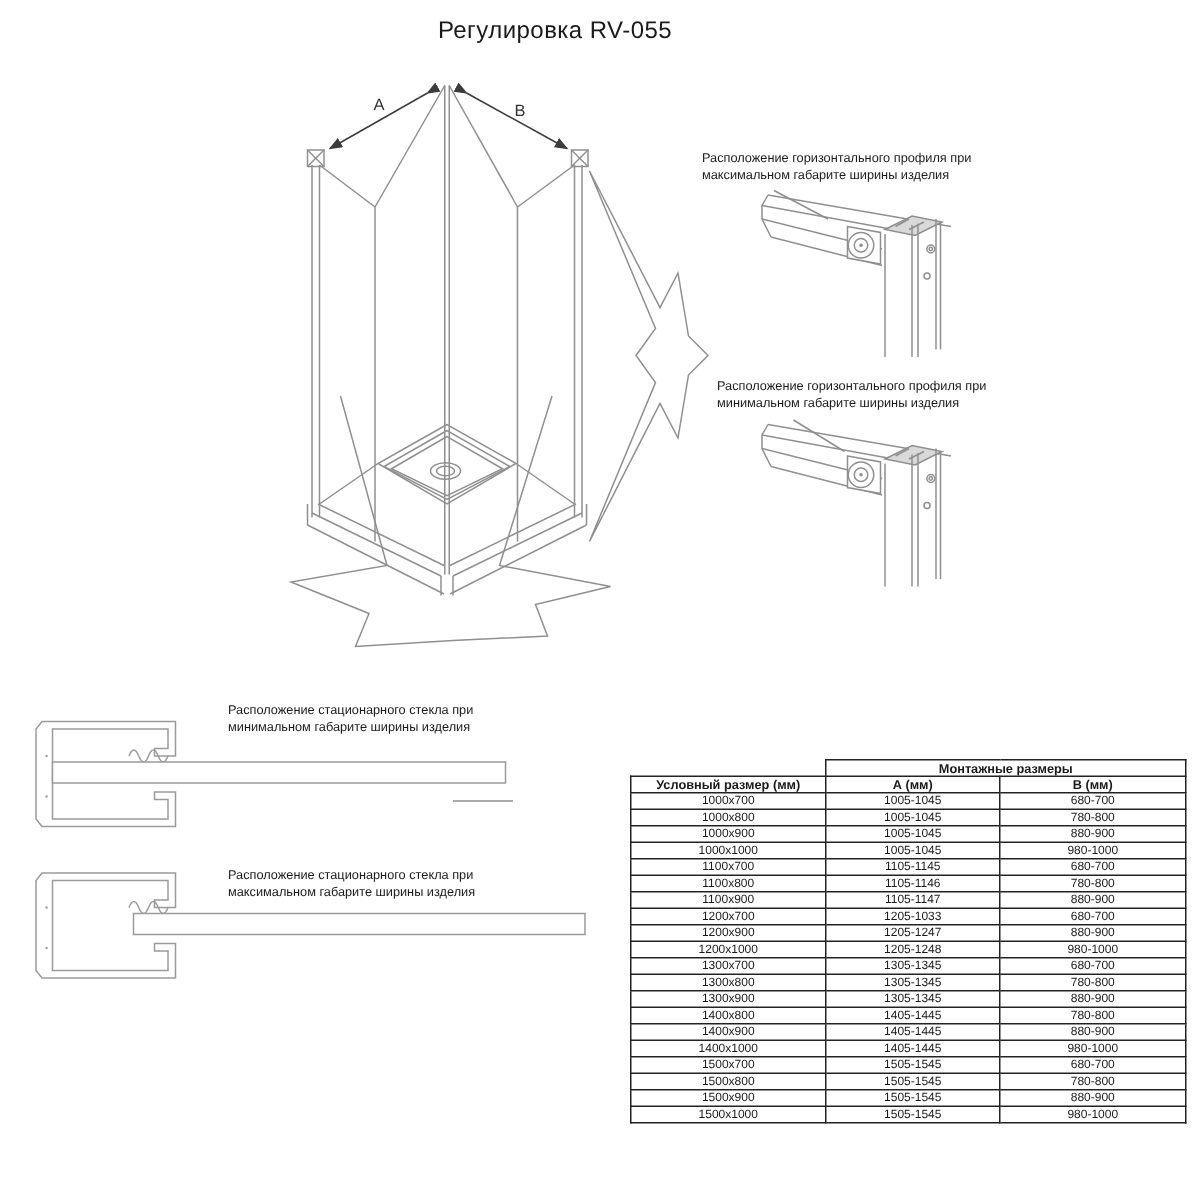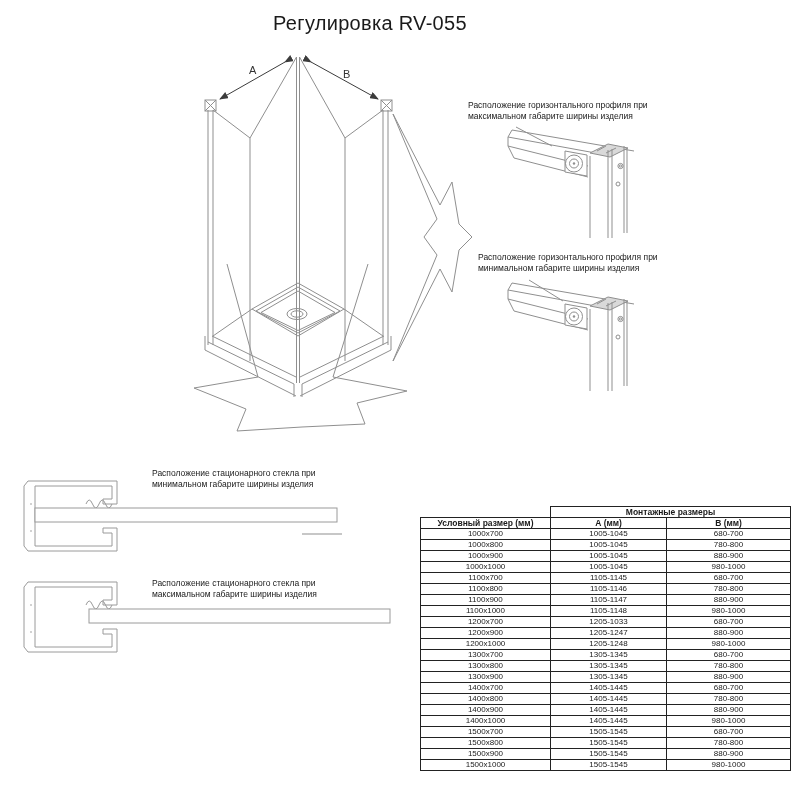--- a/index.html
+++ b/index.html
@@ -6,21 +6,21 @@
   #canvas{position:relative;width:800px;height:800px;background:#ffffff;overflow:hidden;
           font-family:"Liberation Sans",sans-serif;color:#1a1a1a;}
   #art{position:absolute;left:0;top:0;}
   .ln{stroke:#8f8f8f;stroke-width:1;fill:none;}
   .lnf{stroke:#8f8f8f;stroke-width:1;fill:#ffffff;}
   .dim{stroke:#3c3c3c;stroke-width:1;fill:none;}
   .cap{fill:#d9d9d9;stroke:#8f8f8f;stroke-width:1;}
   .glass{fill:#ffffff;stroke:#9a9a9a;stroke-width:1;}
   .prof{fill:none;stroke:#9a9a9a;stroke-width:1;}
   .title{position:absolute;top:12px;left:0;width:740px;text-align:center;
-         font-size:20px;font-weight:400;letter-spacing:.3px;}
+         font-size:16px;font-weight:400;letter-spacing:.3px;}
   .callout{position:absolute;font-size:8.5px;font-weight:400;line-height:10.5px;white-space:nowrap;}
   .dimlabel{position:absolute;font-size:11px;color:#333;}
   .tbl-wrap{position:absolute;left:420px;top:506px;}
   table{border-collapse:collapse;table-layout:fixed;width:370px;}
   th,td{border:1px solid #222;height:10px;line-height:10px;padding:0 1px;
         text-align:center;font-size:8px;font-weight:400;overflow:hidden;}
   th{font-size:8.5px;font-weight:700;}
   th.blank{border:none;}
   col.c1{width:130px;} col.c2{width:116px;} col.c3{width:124px;}
 </style>
@@ -218,25 +218,20 @@
             <td>1100x800</td>
             <td>1105-1146</td>
             <td>780-800</td>
           </tr>
           <tr>
             <td>1100x900</td>
             <td>1105-1147</td>
             <td>880-900</td>
           </tr>
           <tr>
-            <td>1100x1000</td>
-            <td>1105-1148</td>
-            <td>980-1000</td>
-          </tr>
-          <tr>
             <td>1200x700</td>
             <td>1205-1033</td>
             <td>680-700</td>
           </tr>
           <tr>
             <td>1200x900</td>
             <td>1205-1247</td>
             <td>880-900</td>
           </tr>
           <tr>
@@ -253,25 +248,20 @@
             <td>1300x800</td>
             <td>1305-1345</td>
             <td>780-800</td>
           </tr>
           <tr>
             <td>1300x900</td>
             <td>1305-1345</td>
             <td>880-900</td>
           </tr>
           <tr>
-            <td>1400x700</td>
-            <td>1405-1445</td>
-            <td>680-700</td>
-          </tr>
-          <tr>
             <td>1400x800</td>
             <td>1405-1445</td>
             <td>780-800</td>
           </tr>
           <tr>
             <td>1400x900</td>
             <td>1405-1445</td>
             <td>880-900</td>
           </tr>
           <tr>

